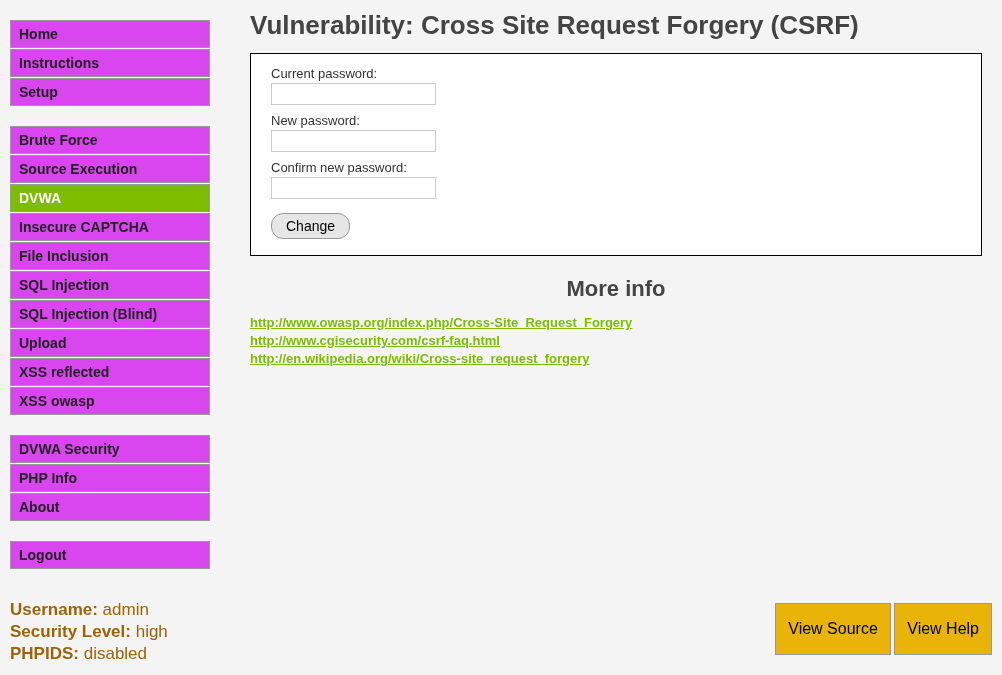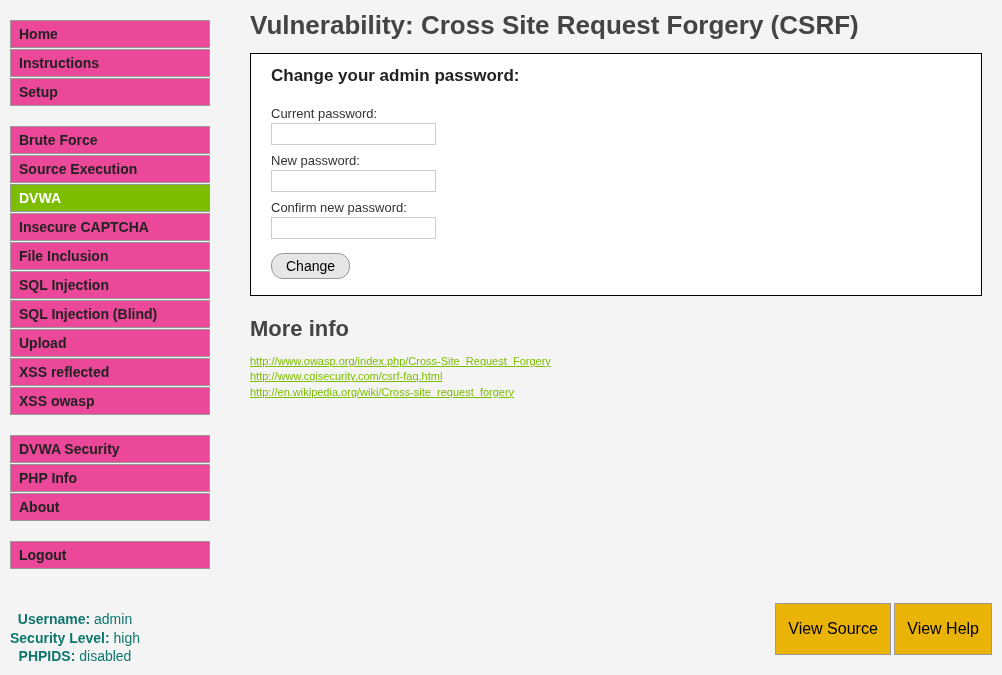--- a/index.html
+++ b/index.html
@@ -9,21 +9,21 @@
       width: 1002px;
       height: 675px;
       position: relative;
       color: #333;
     }
     .container { display: flex; padding: 20px 0 0 10px; }
     .sidebar { width: 200px; flex-shrink: 0; }
     .nav-group { margin-bottom: 20px; }
     .nav-item {
       display: block;
-      background: #ec4899;
+      background: #d946ef;
       border: 1px solid #999;
       padding: 5px 8px;
       font-size: 14px;
       font-weight: bold;
       color: #222;
       cursor: pointer;
       margin-bottom: 1px;
     }
     .nav-item.active {
       background: #7cbd00;
@@ -70,37 +70,37 @@
       background: #e6e6e6;
       border: 1px solid #999;
       border-radius: 12px;
       cursor: pointer;
     }
     .more-info-title {
       font-size: 22px;
       font-weight: bold;
       color: #444;
       margin-bottom: 12px;
+      text-align: center;
     }
     .info-link {
       display: block;
       color: #7cbd00;
-      font-size: 11px;
-      font-weight: normal;
+      font-size: 13px;
+      font-weight: bold;
       text-decoration: underline;
       line-height: 1.4;
     }
     .status-footer {
       position: absolute;
       left: 10px;
       bottom: 10px;
-      font-size: 14px;
-      color: #0f766e;
+      font-size: 17px;
+      color: #a16207;
       line-height: 1.3;
-      text-align: center;
     }
     .status-footer .label { font-weight: bold; }
     .action-footer {
       position: absolute;
       right: 10px;
       bottom: 20px;
     }
     .action-btn {
       background: #eab308;
       border: 1px solid #999;
@@ -139,21 +139,20 @@
       </div>
       <div class="nav-group">
         <a class="nav-item">Logout</a>
       </div>
     </div>
 
   <div class="main">
     <h1 class="page-title">Vulnerability: Cross Site Request Forgery (CSRF)</h1>
 
     <div class="form-panel">
-      <div class="form-title">Change your admin password:</div>
 
       <div class="field">
         <label class="field-label">Current password:</label>
         <input class="field-input" type="password" value="" style="">
       </div>
 
       <div class="field">
         <label class="field-label">New password:</label>
         <input class="field-input" type="password" value="" style="">
       </div>

